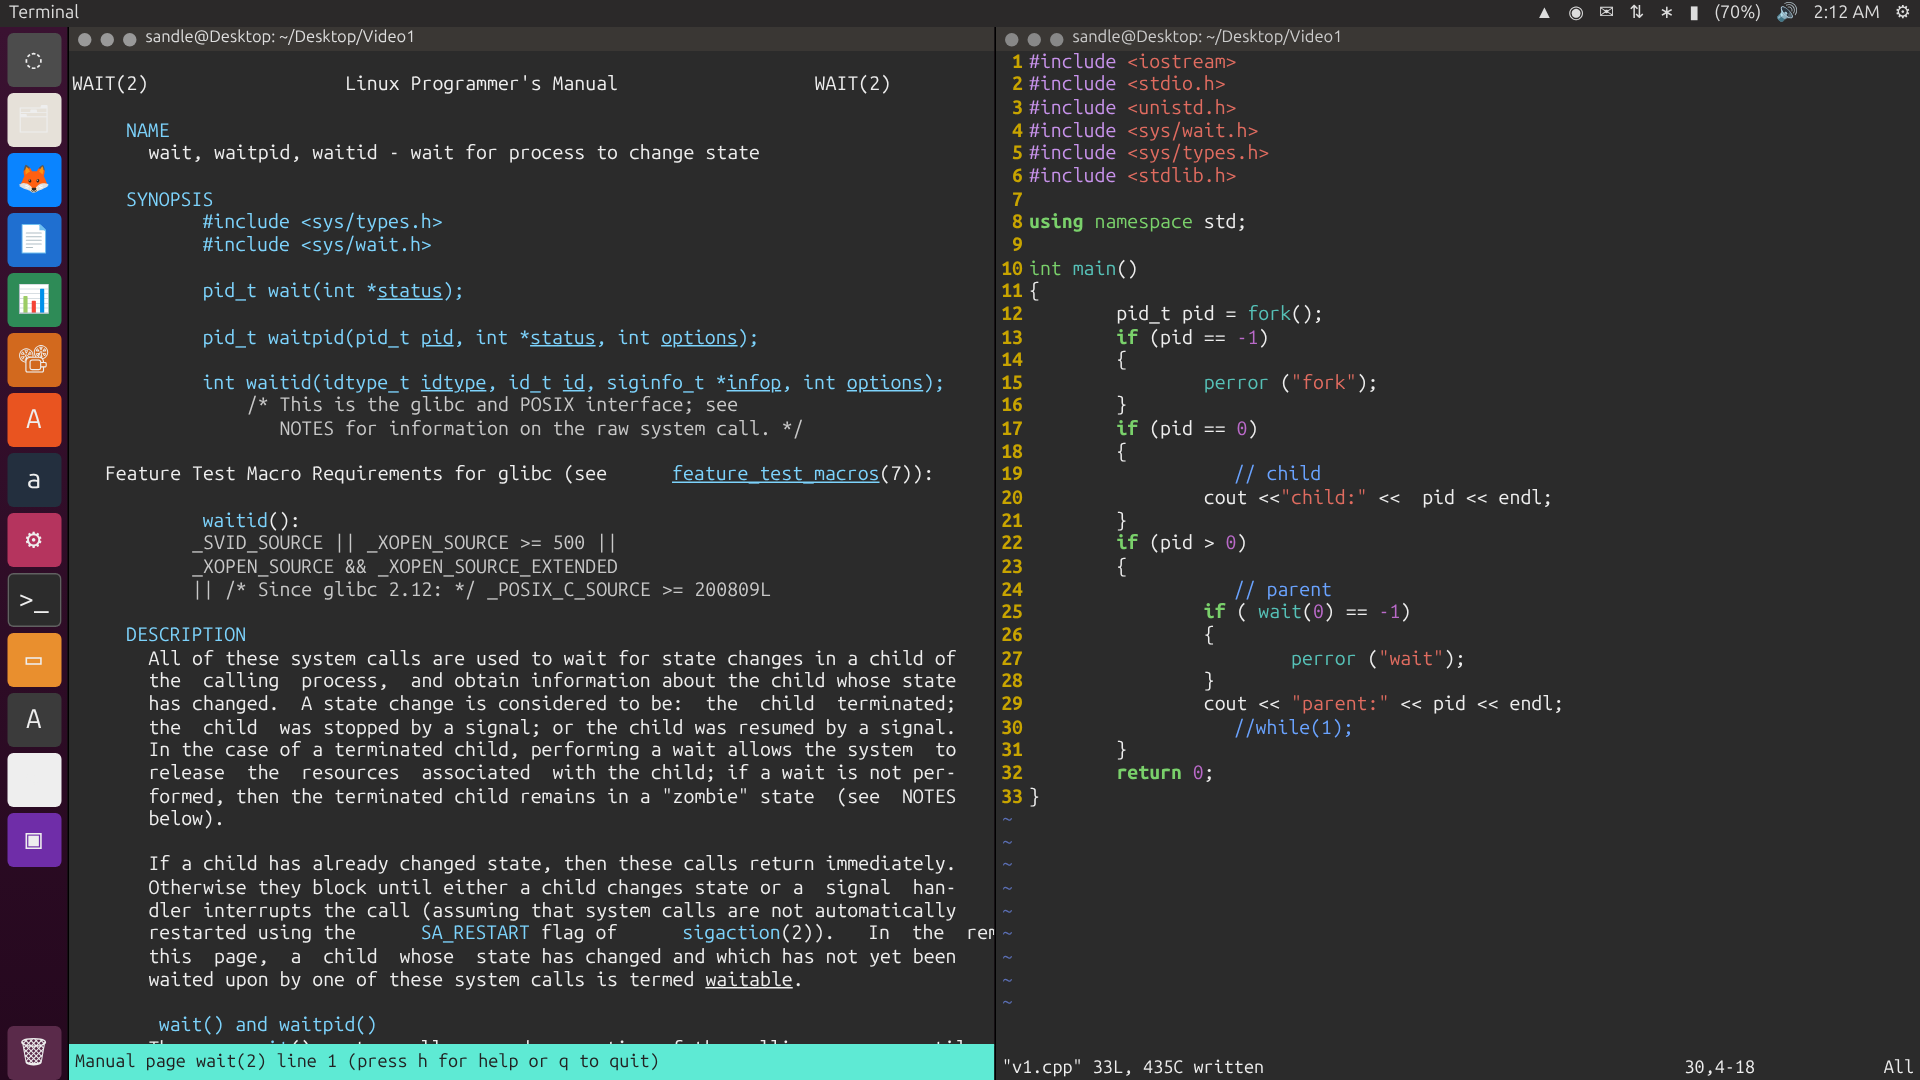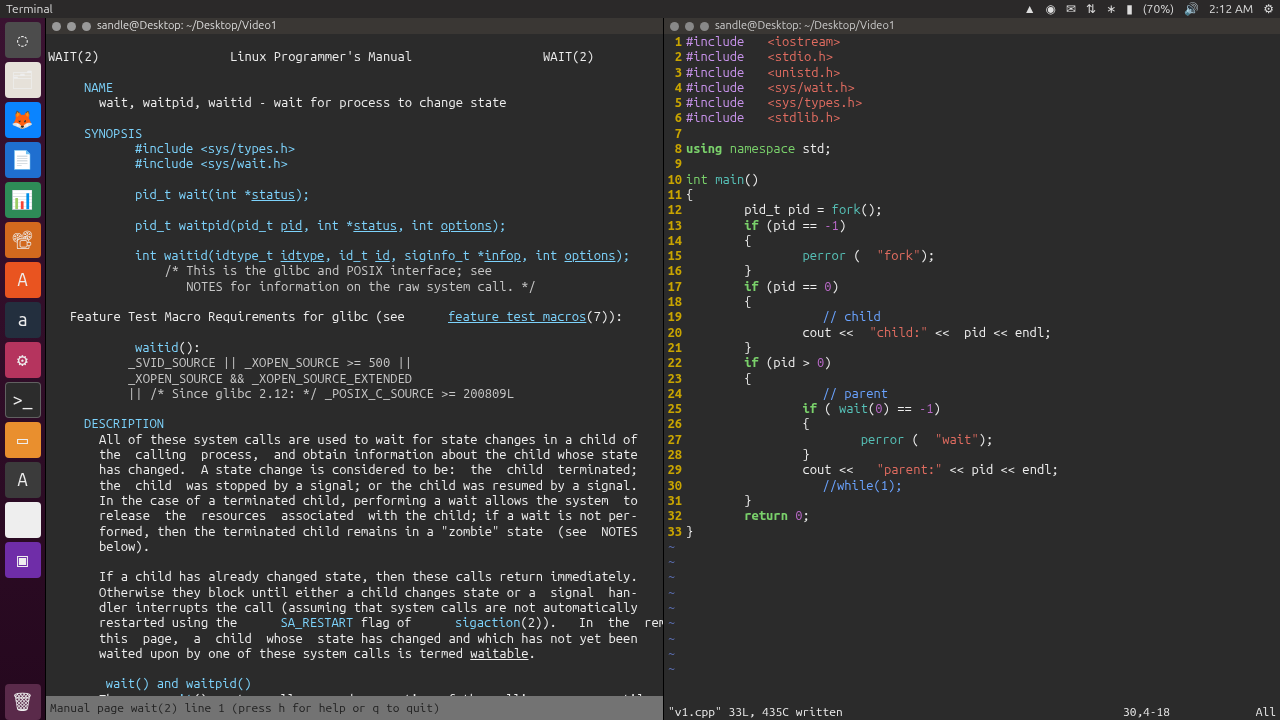--- a/index.html
+++ b/index.html
@@ -53,21 +53,21 @@
     padding: 0 2px;
     white-space: pre;
     overflow: hidden;
   }
   .bold { font-weight: normal; color: #7dd3fc; margin-left: 36px; }
   .u { text-decoration: underline; }
   .dim { color: #c8c8c8; text-align: center; }
 
   .term-status {
     position: absolute; bottom: 0; left: 0; right: 0; height: 16px;
-    background: #737373; color: #222;
+    background: #5eead4; color: #222;
     padding: 12px 4px; font-size: 12px;
     display: flex; align-items: center;
   }
 
   .vim-window {
     position: absolute; top: 18px; left: 663px; right: 0; bottom: 0;
     background: #2b2b2b;
     border-left: 1px solid #000;
   }
   .vim-tab {
@@ -83,21 +83,21 @@
     overflow: hidden;
   }
   .vim-line { display: flex; }
   .gutter {
     width: 22px; text-align: right; padding-right: 4px;
     color: #c8a400; font-weight: bold;
     flex-shrink: 0;
   }
   .code { flex: 1; }
   .pp  { color: #c792ea; text-align: center; }
-  .str { color: #e06c60; margin-left: 16px; }
+  .str { color: #e06c60; }
   .kw  { color: #7ad16b; font-weight: bold; }
   .ty  { color: #7ad16b; }
   .cmt { color: #6aa3ff; margin-left: 20px; }
   .num { color: #ba6ac9; }
   .fn  { color: #56c1b7; }
   .wht { color: #eee; }
   .tilde { color: #5b6fb5; padding-left: 4px; }
 
   .vim-status {
     position: absolute; bottom: 0; left: 0; right: 0; height: 16px;

